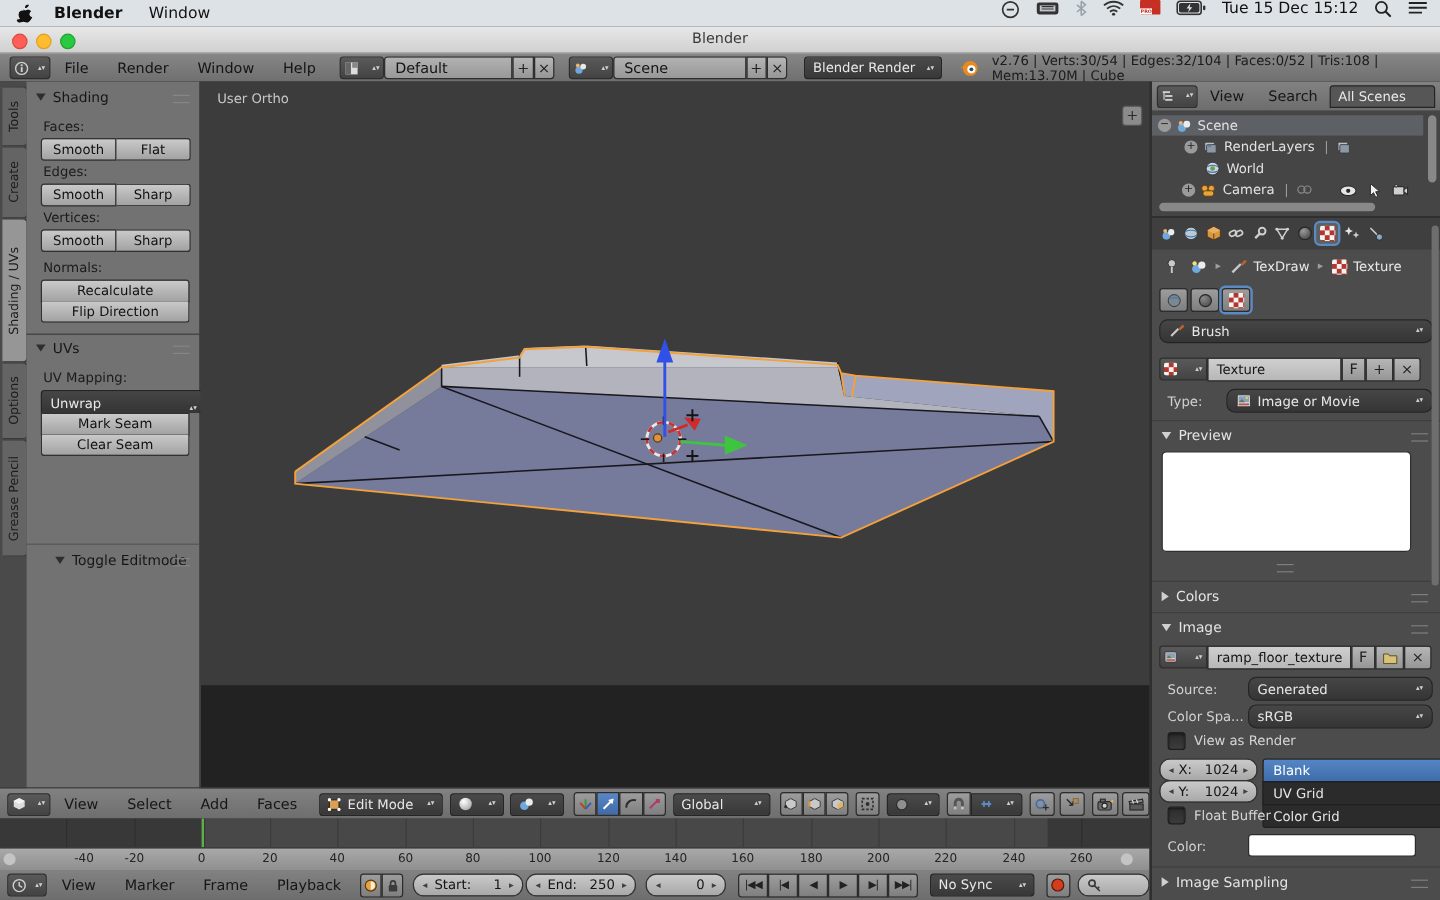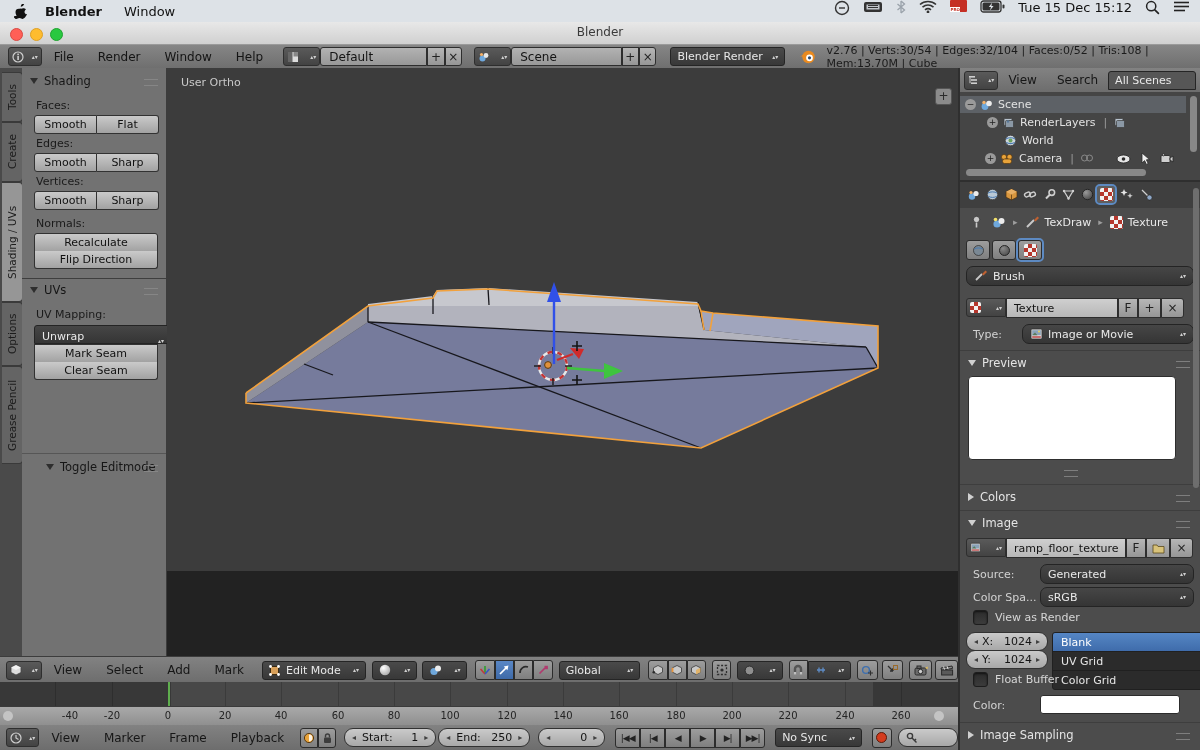--- a/index.html
+++ b/index.html
@@ -366,21 +366,21 @@
     <span class="iconbtn" style="margin-left:6px;width:32px">
       <svg width="12" height="12" viewBox="0 0 12 12">
           <path d="M6 1 L11 3.5 L11 8.5 L6 11 L1 8.5 L1 3.5 Z" fill="#dcdcdc" stroke="#444" stroke-width=".8"></path>
           <path d="M6 1 L11 3.5 L6 6 L1 3.5 Z" fill="#f4f4f4"></path>
         </svg>
       <span class="ud">▴▾</span>
     </span>
     <span class="hmenu">View</span>
     <span class="hmenu">Select</span>
     <span class="hmenu">Add</span>
-    <span class="hmenu">Mark</span>
+    <span class="hmenu">Faces</span>
     <span class="dddark" style="margin-left:6px;width:104px">
       <svg width="11" height="11" viewBox="0 0 11 11">
           <rect x="1.5" y="1.5" width="8" height="8" fill="#d8a05a" stroke="#3a2a12"></rect>
           <circle cx="1.5" cy="1.5" r="1.4" fill="#fff"></circle>
           <circle cx="9.5" cy="1.5" r="1.4" fill="#fff"></circle>
           <circle cx="1.5" cy="9.5" r="1.4" fill="#fff"></circle>
           <circle cx="9.5" cy="9.5" r="1.4" fill="#fff"></circle>
         </svg>
       <span>Edit Mode</span>
         <span class="ud">▴▾</span>

